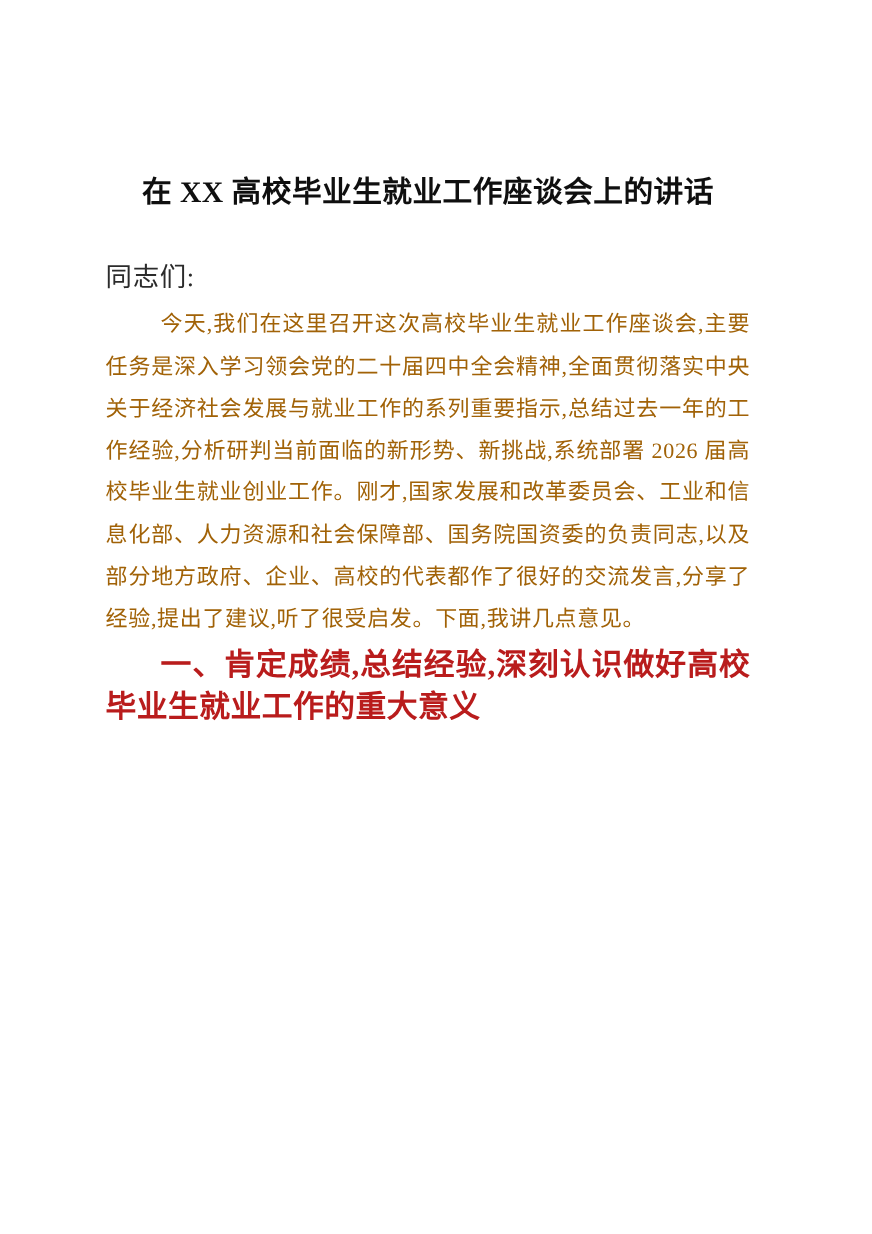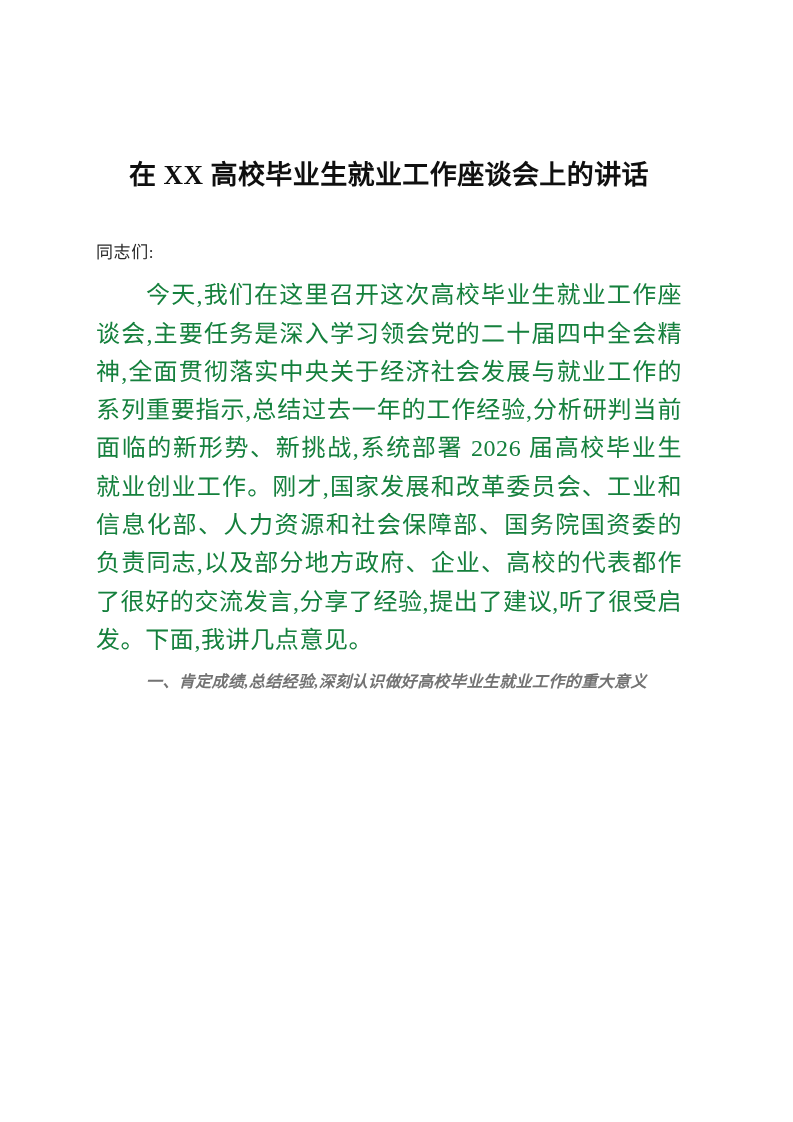--- a/index.html
+++ b/index.html
@@ -38,62 +38,61 @@
     text-align: center;
     padding-top: 152px;
     white-space: nowrap;
   }
 
   .salutation {
     margin: 0;
     padding: 0;
     padding-top: 40px;
     font-family: "Liberation Serif", "DejaVu Serif", serif;
-    font-size: 17px;
+    font-size: 24px;
     line-height: 38.3px;
     color: #2b2b2b;
     letter-spacing: 0.6px;
     text-align: justify;
     text-justify: inter-character;
   }
 
   .para {
     margin: 0;
     padding: 0;
     margin-top: 0;
     text-indent: 50px;
     font-family: "Liberation Serif", "DejaVu Serif", serif;
-    font-size: 24px;
+    font-size: 20px;
     line-height: 38.3px;
-    color: #15803d;
+    color: #a16207;
     letter-spacing: 0.6px;
     text-align: justify;
     text-justify: inter-character;
     word-break: break-all;
   }
 
   .para.first-body {
     margin-top: 4px;
   }
 
   .heading {
     margin: 0;
     padding: 0;
     margin-top: 4px;
     text-indent: 50px;
     font-family: "Liberation Serif", "DejaVu Serif", serif;
     font-weight: bold;
-    font-size: 16px;
+    font-size: 28px;
     line-height: 38.3px;
-    color: #737373;
+    color: #b91c1c;
     letter-spacing: 0.4px;
     text-align: justify;
     text-justify: inter-character;
     word-break: break-all;
-    font-style: italic;
   }
 
   .para.after-heading {
     margin-top: 4px;
   }
 </style>
 </head>
 <body>
 
 <div class="page">

